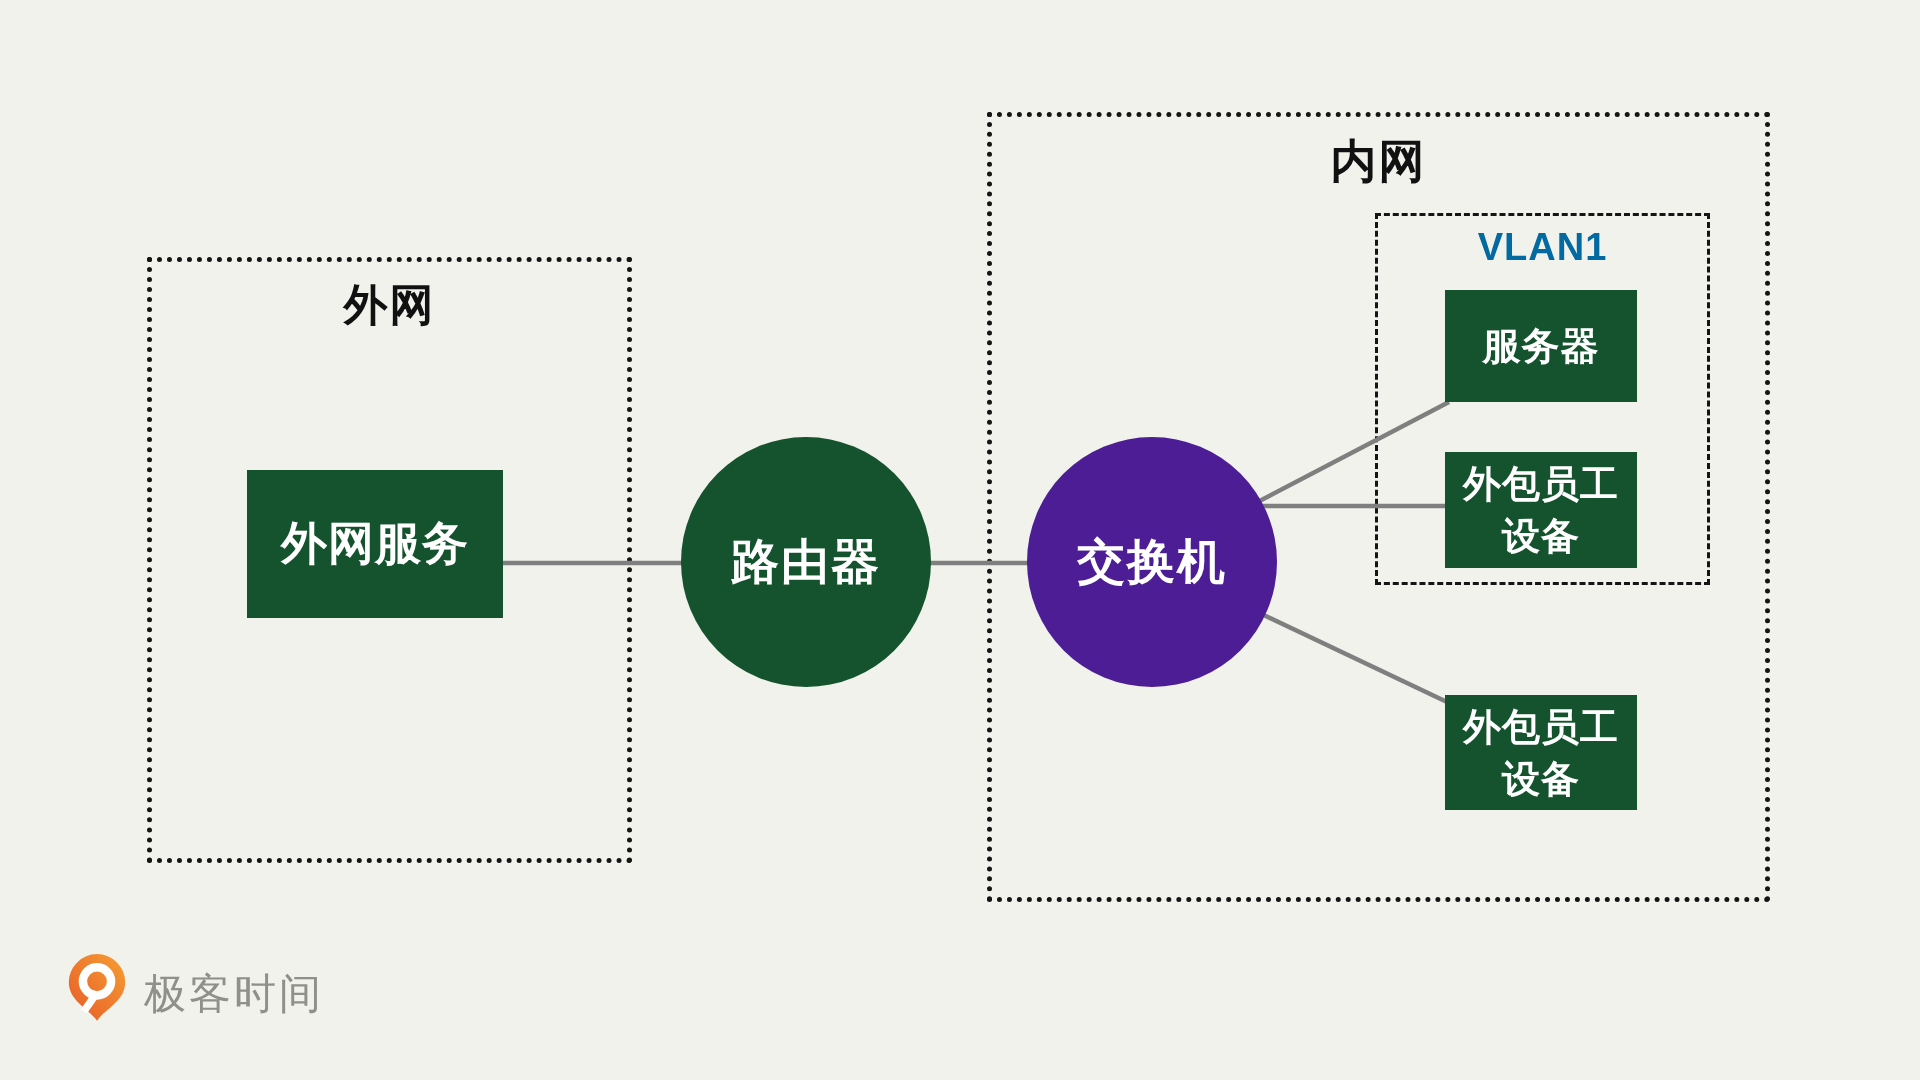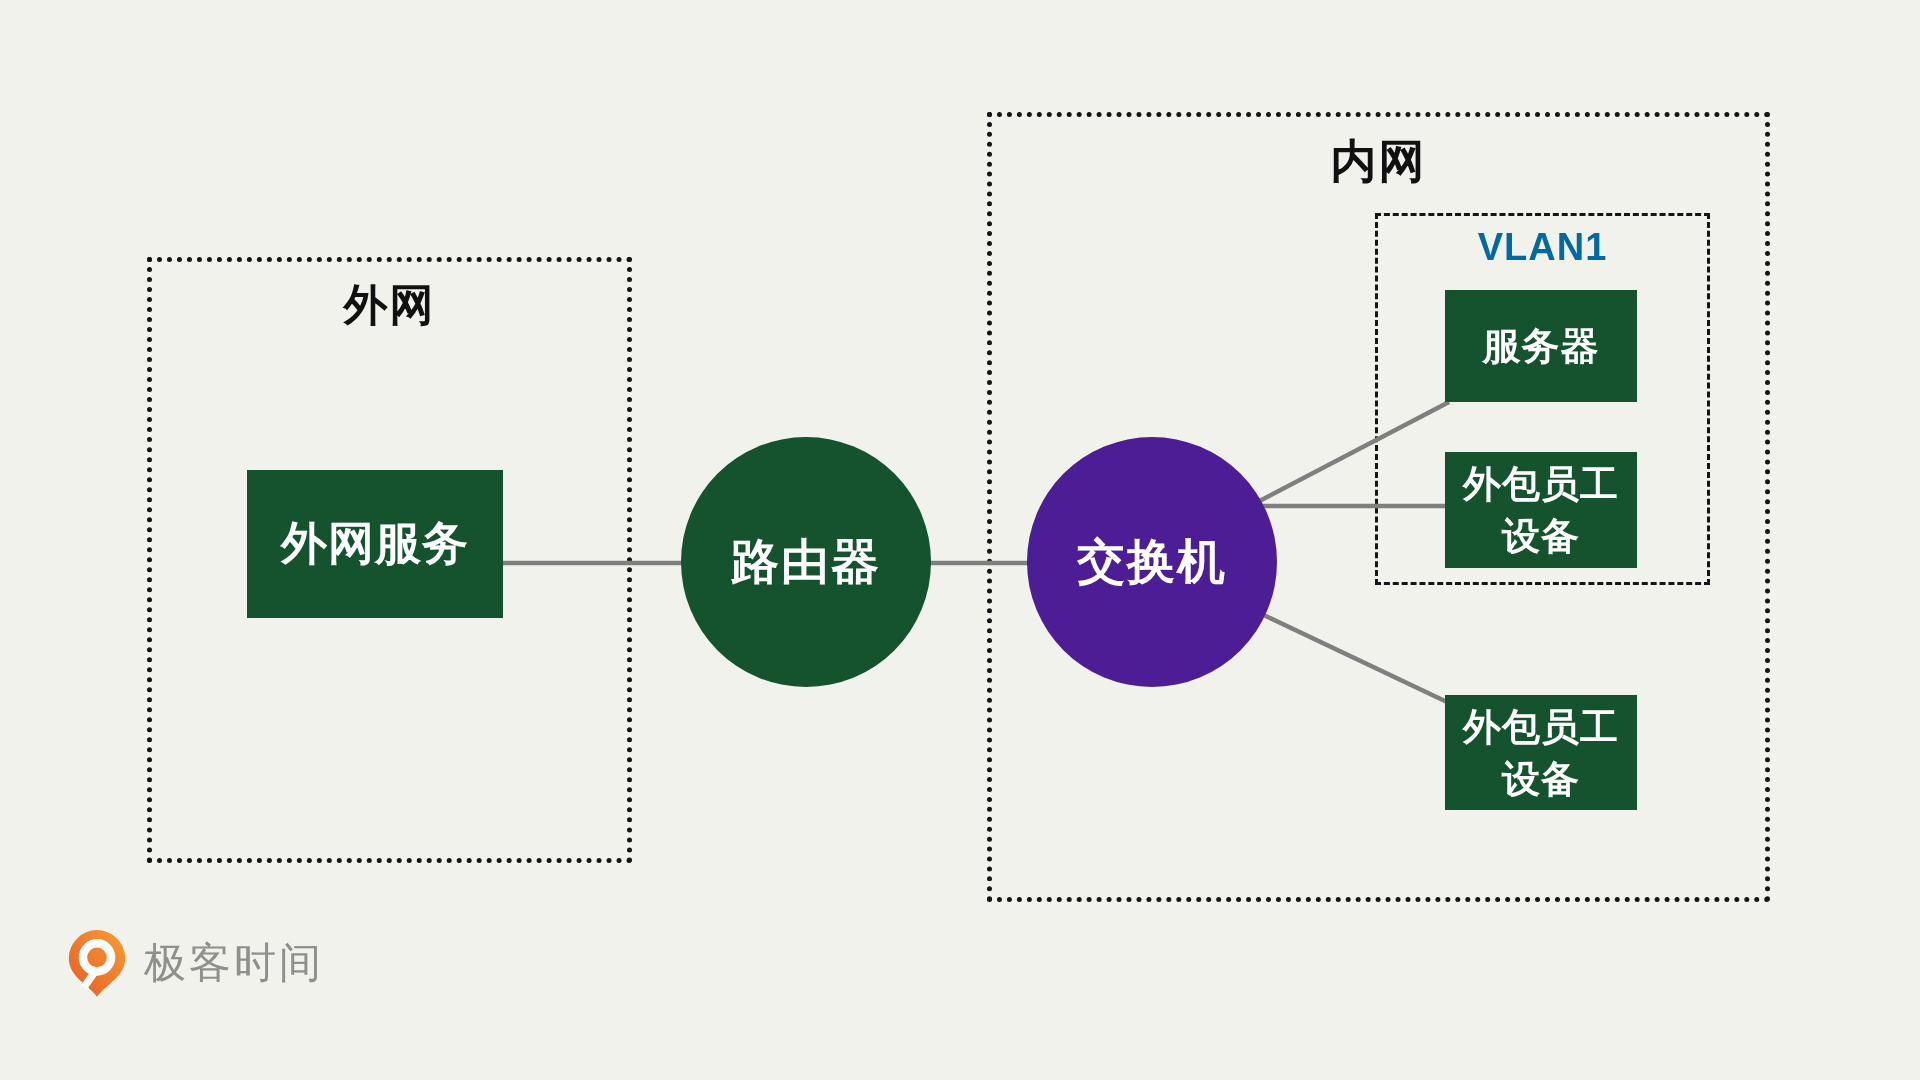--- a/index.html
+++ b/index.html
@@ -42,21 +42,21 @@
   .ext-box{left:147px;top:257px;width:485px;height:606px;}
   .int-box{left:987px;top:112px;width:783px;height:790px;}
   .vlan1{left:1375px;top:213px;width:335px;height:372px;}
   .vlan2{left:1373px;top:633px;width:337px;height:209px;}
   .ext-service{left:247px;top:470px;width:256px;height:148px;}
   .server{left:1445px;top:290px;width:192px;height:112px;}
   .regular{left:1445px;top:452px;width:192px;height:116px;}
   .outsourced{left:1445px;top:695px;width:192px;height:115px;}
   .two-line span{display:block;}
   .logo{
-    position:absolute;left:66px;top:928px;display:flex;align-items:center;z-index:5;
+    position:absolute;left:66px;top:952px;display:flex;align-items:flex-end;z-index:5;
   }
   .logo-text{
     margin-left:16px;font-size:42px;color:#8F8F8B;letter-spacing:3px;
     font-weight:400;
   }
 </style>
 </head>
 <body>
 
 <div class="stage">

